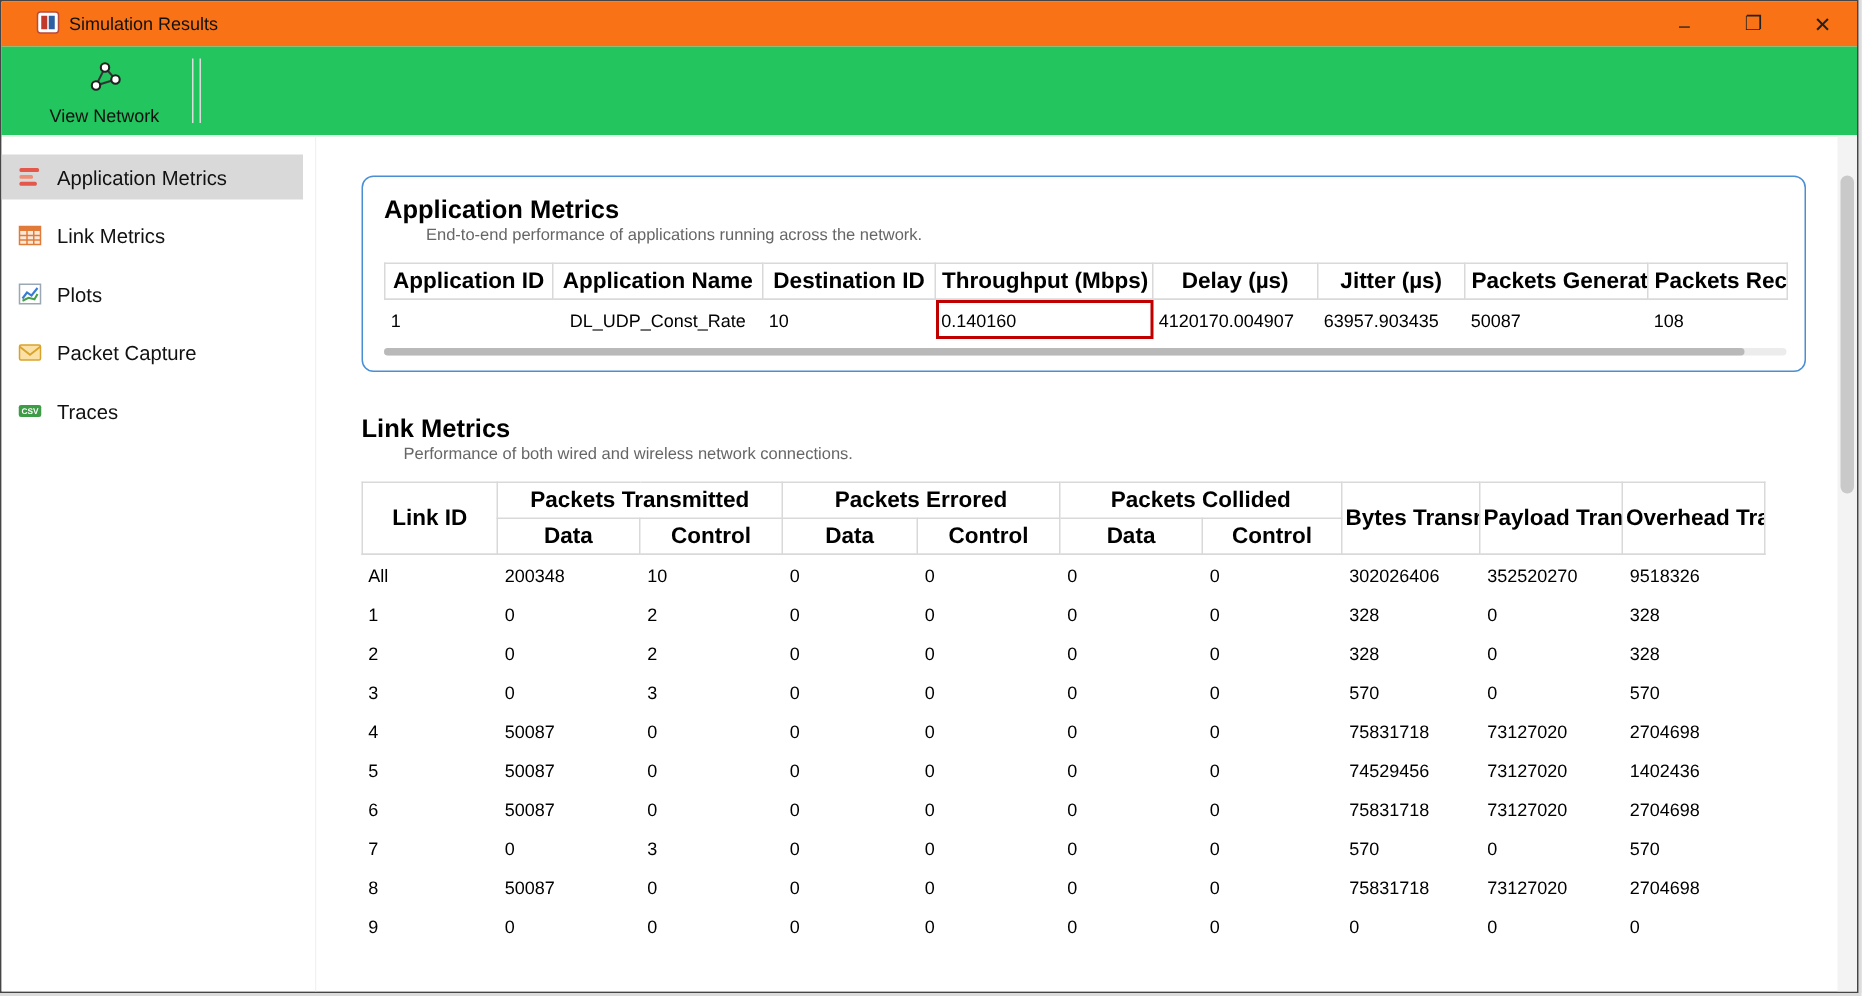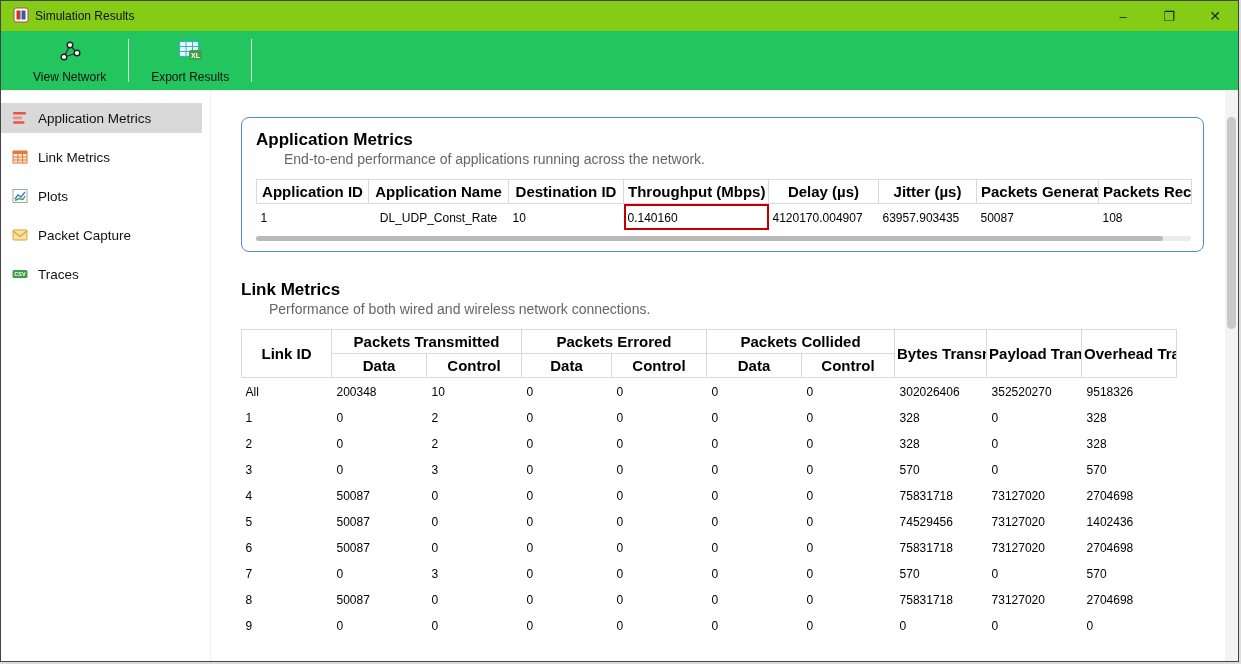--- a/index.html
+++ b/index.html
@@ -4,21 +4,21 @@
 <style>
   * { box-sizing: border-box; }
   html,body { margin:0; padding:0; background:#dcdcdc; }
   .window {
     width:1239px; height:662px; margin:0; background:#fff;
     border:1px solid #454545; overflow:hidden;
     display:flex; flex-direction:column;
     font-family:"Liberation Sans","DejaVu Sans",sans-serif; color:#111;
   }
   
-  .titlebar { flex:0 0 30px; display:flex; align-items:center; padding-left:12px; font-size:12px; background:#84cc16; }
+  .titlebar { flex:0 0 30px; display:flex; align-items:center; padding-left:23px; font-size:12px; background:#f97316; }
   .titlebar .title { margin-left:6px; }
   .win-controls { margin-left:auto; display:flex; height:100%; }
   .wbtn { width:46px; display:flex; align-items:center; justify-content:center; font-size:13px; color:#222; cursor:default; }
   .wbtn.close { font-size:14px; }
   
   .toolbar { flex:0 0 60px; display:flex; align-items:stretch; padding-left:12px; border-bottom:1px solid #ededed; background:#22c55e; }
   .tbtn { display:flex; flex-direction:column; align-items:center; justify-content:center; gap:3px; padding:0 20px; font-size:12px; color:#111; }
   .tsep { width:1px; background:#dcdcdc; margin:8px 2px; }
   
   .main { flex:1; display:flex; min-height:0; }
@@ -26,21 +26,21 @@
   .sitem { height:30px; width:201px; display:flex; align-items:center; gap:9px; padding-left:10px; margin-bottom:9px; font-size:13.5px; }
   .sitem.active { background:#d9d9d9; }
   .sicon { display:flex; width:18px; height:18px; flex:0 0 18px; }
   .content { flex:1; display:flex; min-width:0; background:#fff; }
   .content-inner { flex:1; padding:26px 14px 0 30px; overflow:hidden; }
   .vscroll { flex:0 0 13px; background:#f3f3f3; position:relative; }
   .vthumb { position:absolute; top:26px; left:2px; width:9px; height:212px; background:#c9c9c9; border-radius:5px; }
   
   .card { border:1.5px solid #4a8fd3; border-radius:8px; padding:12px 14px 10px; width:963px; background:#fff; }
   .card-title { font-size:17px; font-weight:bold; color:#000; }
-  .card-sub { font-size:14px; color:#666; margin-top:1px;padding-left:28px; }
+  .card-sub { font-size:11px; color:#666; margin-top:1px;padding-left:28px; }
   table { border-collapse:collapse; table-layout:fixed; width:935px; margin-top:12px; }
   th { border:1px solid #d9d9d9; font-size:15px; font-weight:bold; padding:3px 4px; height:22px;
        text-align:center; white-space:nowrap; overflow:hidden; color:#000; }
   td { font-size:12px; padding:7px 4px 5px; white-space:nowrap; overflow:hidden; color:#000; }
   .app-table td:nth-child(2) { text-align:center; }
   td.hl { box-shadow: inset 0 0 0 2px #c00000; }
   .hscroll { height:5px; background:#ececec; border-radius:3px; margin-top:6px; position:relative; width:935px; }
   .hthumb { position:absolute; left:0; top:0; height:5px; width:97%; background:#b9b9b9; border-radius:3px; }
   
   .link-section { margin-top:28px; }
@@ -77,34 +77,20 @@
             <line x1="13" y1="7" x2="20" y2="15" stroke="#333" stroke-width="1.3"></line>
             <line x1="7" y1="19" x2="20" y2="15" stroke="#333" stroke-width="1.3"></line>
             <circle cx="13" cy="7" r="2.8" fill="#fff" stroke="#222" stroke-width="1.4"></circle>
             <circle cx="7" cy="19" r="2.8" fill="#fff" stroke="#222" stroke-width="1.4"></circle>
             <circle cx="20" cy="15" r="2.8" fill="#fff" stroke="#222" stroke-width="1.4"></circle>
           </svg>
       </span>
       <span class="tlabel">View Network</span>
     </div>
     <div class="tsep"></div>
-    <div class="tbtn">
-      <span class="ticon">
-        <svg width="27" height="26" viewBox="0 0 27 26">
-            <rect x="2.5" y="3.5" width="19" height="15" fill="#eafafc" stroke="#36b3c6" stroke-width="1.2"></rect>
-            <line x1="2.5" y1="8.5" x2="21.5" y2="8.5" stroke="#36b3c6"></line>
-            <line x1="2.5" y1="13.5" x2="21.5" y2="13.5" stroke="#36b3c6"></line>
-            <line x1="9" y1="3.5" x2="9" y2="18.5" stroke="#36b3c6"></line>
-            <line x1="15.5" y1="3.5" x2="15.5" y2="18.5" stroke="#36b3c6"></line>
-            <rect x="12" y="12" width="13" height="10" rx="2" fill="#43a047"></rect>
-            <text x="18.5" y="19.5" text-anchor="middle" font-size="7" font-weight="bold" fill="#fff" font-family="Liberation Sans, sans-serif">XL</text>
-          </svg>
-      </span>
-      <span class="tlabel">Export Results</span>
-    </div>
     <div class="tsep"></div>
   </div>
 
   <div class="main">
 
     <div class="sidebar">
       <div class="sitem active">
         <span class="sicon">
           <svg width="18" height="18" viewBox="0 0 18 18">
               <rect x="2" y="3" width="13" height="2.6" rx="1" fill="#e4574b"></rect>

